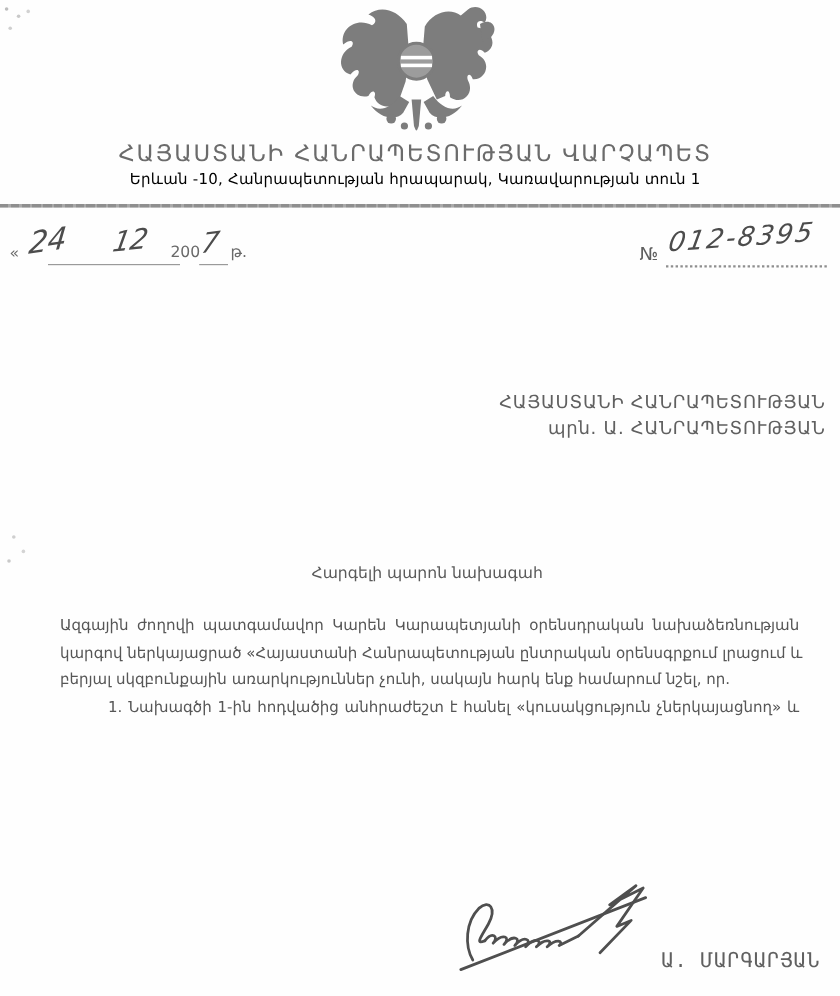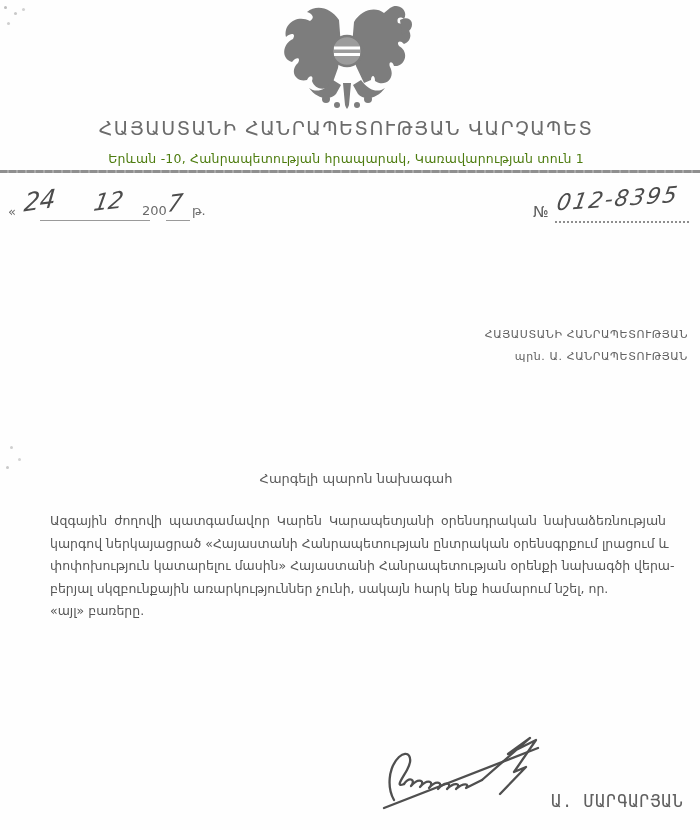--- a/index.html
+++ b/index.html
@@ -7,21 +7,21 @@
     position:relative; width:700px; height:830px; background:#fefefe;
     font-family:"DejaVu Sans", sans-serif; color:#565656; overflow:hidden;
     margin:0 auto;
     padding-left:47px;
   }
   
   .emblem { position:absolute; left:277px; top:4px; width:140px; height:110px; }
   
   .header { position:absolute; left:0; top:117px; width:692px; text-align:center; }
   .title  { font-size:19px; letter-spacing:1.5px; color:#6b6b6b; white-space:nowrap; }
-  .address{ margin-top:12px; font-size:12.5px; color:#4d7c0f; letter-spacing:0.2px; }
+  .address{ margin-top:2px; font-size:12.5px; color:#000000; letter-spacing:0.2px; }
   .rule   { position:absolute; left:0; top:170px; width:700px; height:3px;
             background:repeating-linear-gradient(90deg,#8f8f8f 0 7px,#a9a9a9 7px 9px); }
   
   .dateline { position:absolute; left:8px; top:190px; width:230px; height:42px; font-size:13px; color:#6a6a6a; }
   .dl-quote { position:absolute; left:0;  top:14px; }
   .dl-underline  { position:absolute; left:32px;  top:30px; width:110px; border-bottom:1.5px solid #9a9a9a; }
   .dl-underline2 { position:absolute; left:158px; top:30px; width:24px;  border-bottom:1.5px solid #9a9a9a; }
   .dl-200   { position:absolute; left:134px; top:13px; }
   .dl-suffix{ position:absolute; left:184px; top:13px; }
   .hw { font-style:italic; color:#4c4c4c; }
@@ -29,21 +29,21 @@
   .hw-month { position:absolute; left:86px;  top:-2px; font-size:23px; transform:rotate(-6deg) skewX(-16deg); }
   .hw-year  { position:absolute; left:160px; top:0px;  font-size:23px; transform:rotate(-7deg) skewX(-16deg); }
   
   .numline { position:absolute; left:533px; top:190px; width:160px; height:42px; }
   .num-label { position:absolute; left:0; top:13px; font-size:15px; color:#5f5f5f; }
   .num-value { position:absolute; left:24px; top:-4px; font-size:22px; letter-spacing:2px;
                transform:rotate(-4deg) skewX(-14deg); }
   .num-underline { position:absolute; left:22px; top:31px; width:134px; border-bottom:2px dotted #8e8e8e; }
   
   .recipient { position:absolute; right:59px; top:324px; text-align:right;
-               font-size:11px; line-height:22px; color:#606060; letter-spacing:0.6px; }
+               font-size:15px; line-height:22px; color:#606060; letter-spacing:0.6px; }
   
   .salutation { position:absolute; left:0; top:471px; width:680px; text-align:center;
                 font-size:13px; color:#5a5a5a;margin-left:16px; }
   
   .bodytext { position:absolute; left:50px; top:513px; width:616px; }
   .bline { height:22.5px; font-size:12.5px; color:#565656; white-space:nowrap; }
   .just  { text-align:justify; text-align-last:justify; }
   .ind   { text-indent:40px; }
   
   .signature { position:absolute; left:378px; top:726px; width:195px; height:85px; }
@@ -113,23 +113,22 @@
   <div class="recipient">
     <div>ՀԱՅԱՍՏԱՆԻ ՀԱՆՐԱՊԵՏՈՒԹՅԱՆ</div>
     <div>պրն. Ա. ՀԱՆՐԱՊԵՏՈՒԹՅԱՆ</div>
   </div>
 
   <div class="salutation">Հարգելի պարոն նախագահ</div>
 
   <div class="bodytext">
     <div class="bline just">Ազգային ժողովի պատգամավոր Կարեն Կարապետյանի օրենսդրական նախաձեռնության</div>
     <div class="bline just">կարգով ներկայացրած «Հայաստանի Հանրապետության ընտրական օրենսգրքում լրացում և</div>
-    <div class="bline just">փոփոխություն կատարելու մասին» Հայաստանի Հանրապետության օրենքի նախագծի վերա-</div>
     <div class="bline">բերյալ սկզբունքային առարկություններ չունի, սակայն հարկ ենք համարում նշել, որ.</div>
-    <div class="bline">«այլ» բառերը.</div>
+    <div class="bline just ind">1. Նախագծի 1-ին հոդվածից անհրաժեշտ է հանել «կուսակցություն չներկայացնող» և</div>
   </div>
 
   <div class="signature">
     <svg viewBox="0 0 195 85" width="195" height="85" aria-hidden="true">
       <g fill="none" stroke="#4f4f4f" stroke-width="2.3" stroke-linecap="round" stroke-linejoin="round">
 
         <path d="M16,74 C9,62 10,42 21,31 C30,23 36,31 29,44 C24,53 17,62 26,58"></path>
 
         <path d="M26,58 C32,50 38,54 33,60 C41,51 48,55 42,61 C50,52 57,56 51,62 C59,53 66,57 60,63 C68,54 75,58 69,63 C77,55 84,58 78,63 C86,56 92,58 88,62 L104,54"></path>
 

